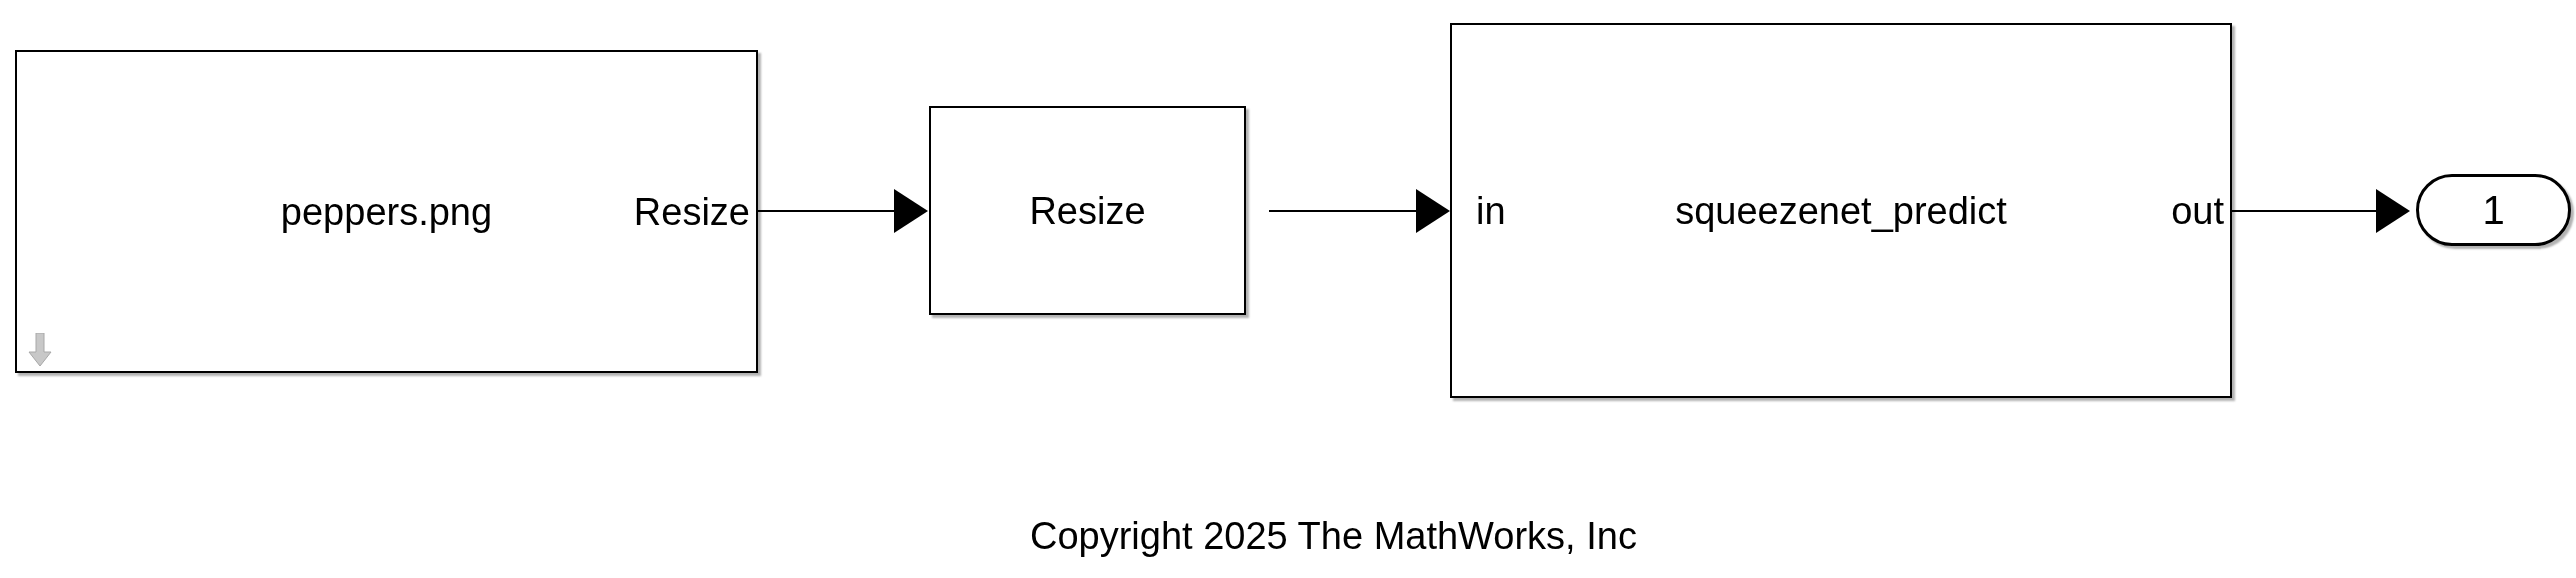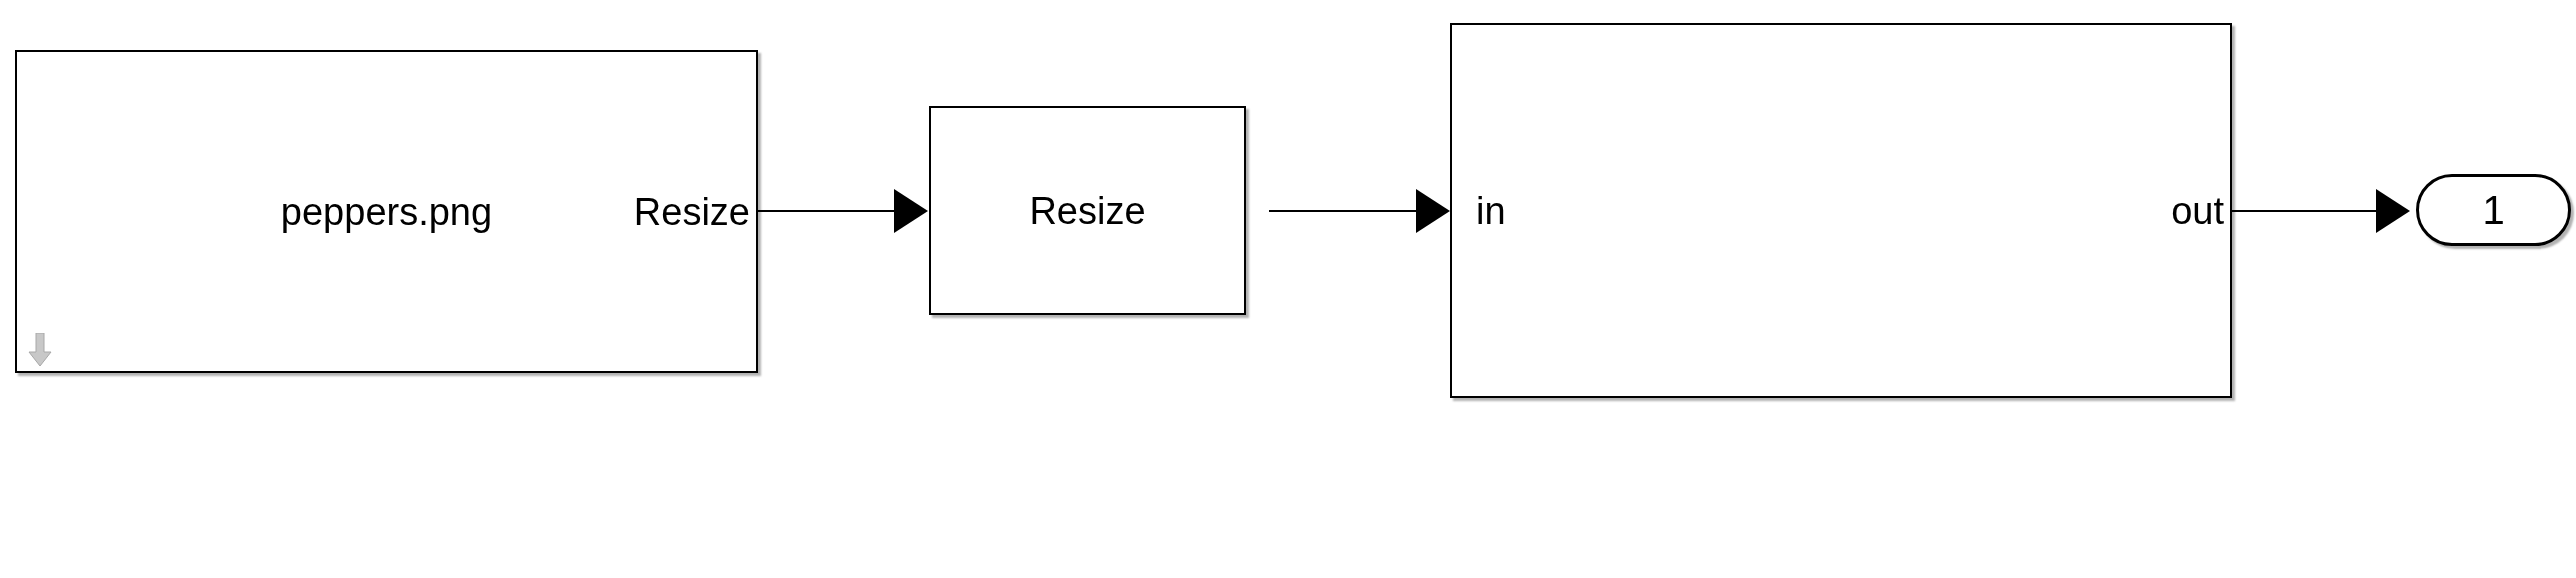--- a/index.html
+++ b/index.html
@@ -131,26 +131,30 @@
   <div class="blk" id="block-resize" style="left:929px; top:106px; width:317px; height:209px;">
     <div class="blk-inner">
       <span class="blk-label">Resize</span>
     </div>
   </div>
 
   <div class="wire" style="left:1269px; top:210px; width:149px;"></div>
   <div class="arrowhead" style="left:1416px; top:189px;"></div>
 
   <div class="blk" id="block-squeezenet-predict" style="left:1450px; top:23px; width:782px; height:375px;">
+    <div class="blk-inner">
+      <span class="blk-label">squeezenet_predict</span>
+    </div>
     <span class="port-label port-left">in</span>
     <span class="port-label port-right">out</span>
   </div>
 
   <div class="wire" style="left:2232px; top:210px; width:147px;"></div>
   <div class="arrowhead" style="left:2376px; top:189px;"></div>
 
   <div class="terminal" id="outport-1" style="left:2416px; top:174px; width:155px; height:72px;">
     <span>1</span>
   </div>
 
+  <div class="copyright" style="left:1030px; top:517px;">Copyright 2025 The MathWorks, Inc</div>
 
 </div>
 
 
 </body></html>

